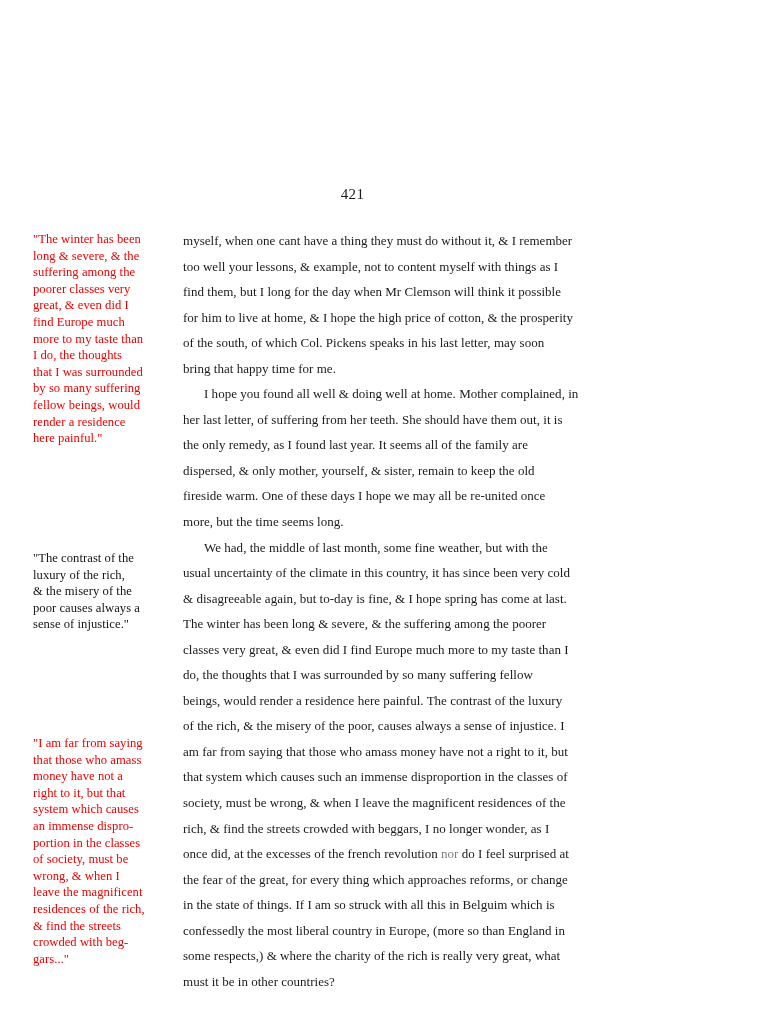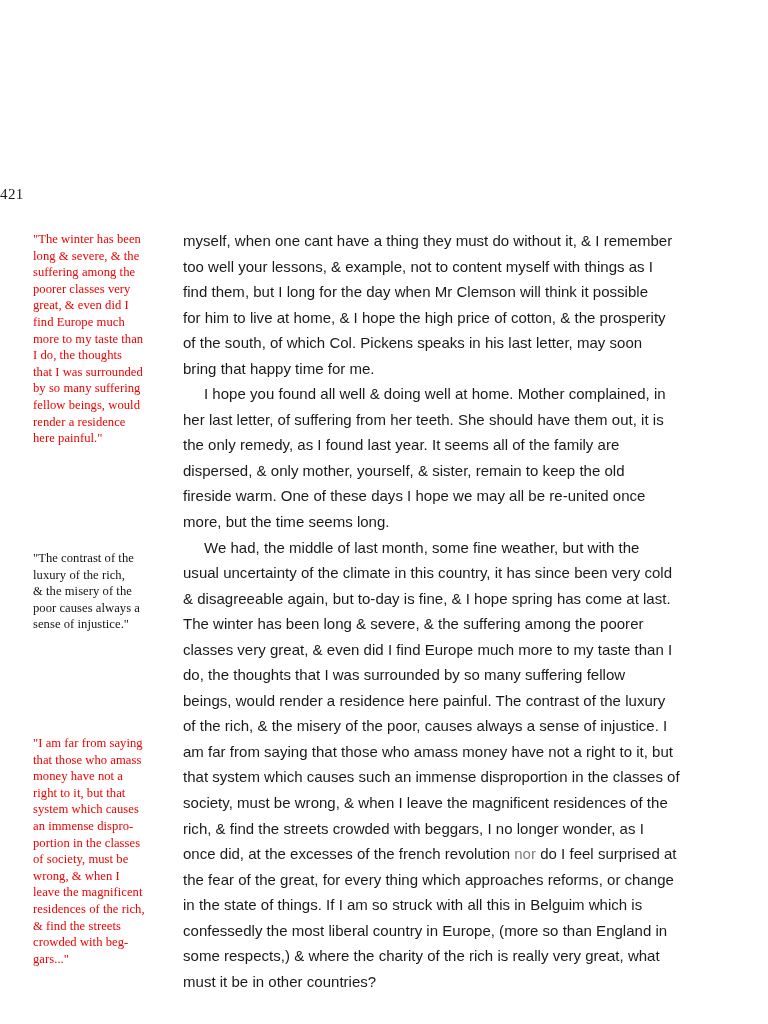--- a/index.html
+++ b/index.html
@@ -23,21 +23,21 @@
     inset: 0;
     background: #ffffff;
   }
 
   
   .folio {
     position: absolute;
     top: 186px;
     left: 0;
     width: 705px;
-    text-align: left;
+    text-align: center;
     font-size: 15px;
     letter-spacing: 0.4px;
     color: #1b1b1b;
     font-family: "Liberation Serif", "DejaVu Serif", serif;
   }
 
   
   .margin-col {
     position: absolute;
     left: 33px;
@@ -60,26 +60,26 @@
   
   .body-col {
     position: absolute;
     left: 183px;
     top: 228px;
     width: 528px;
   }
 
   .para {
     margin: 0;
-    font-size: 15px;
+    font-size: 13px;
     line-height: 25.55px;
     color: #1a1a1a;
     white-space: pre-line;
     letter-spacing: 0.02px;
-    font-family: Liberation Sans, sans-serif;
+    font-family: Liberation Serif, serif;
   }
   .para.indent {
     text-indent: 21px;
   }
   
   .faint { color: #7d7d7d; }
 </style>
 </head>
 <body>
 

